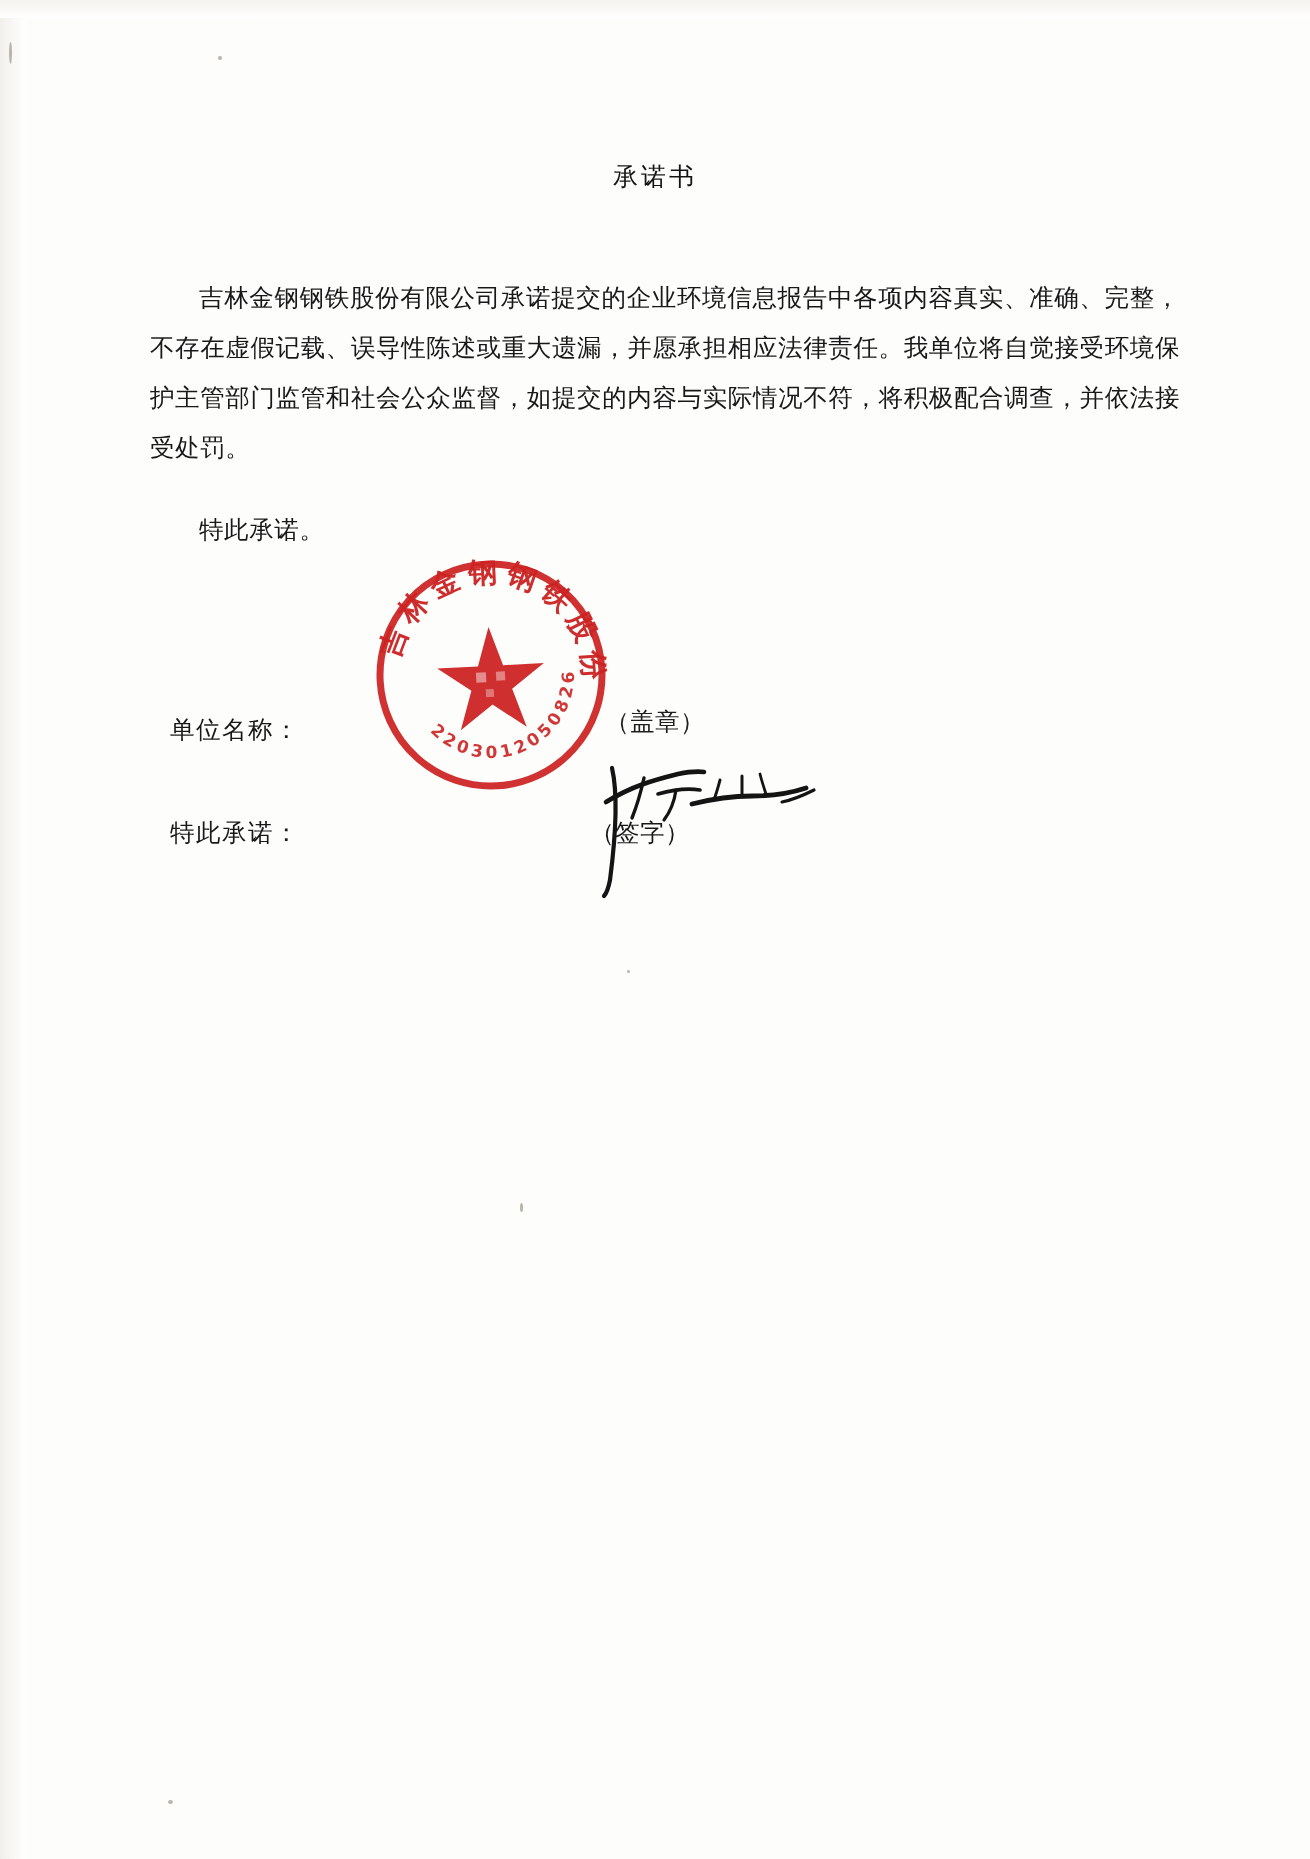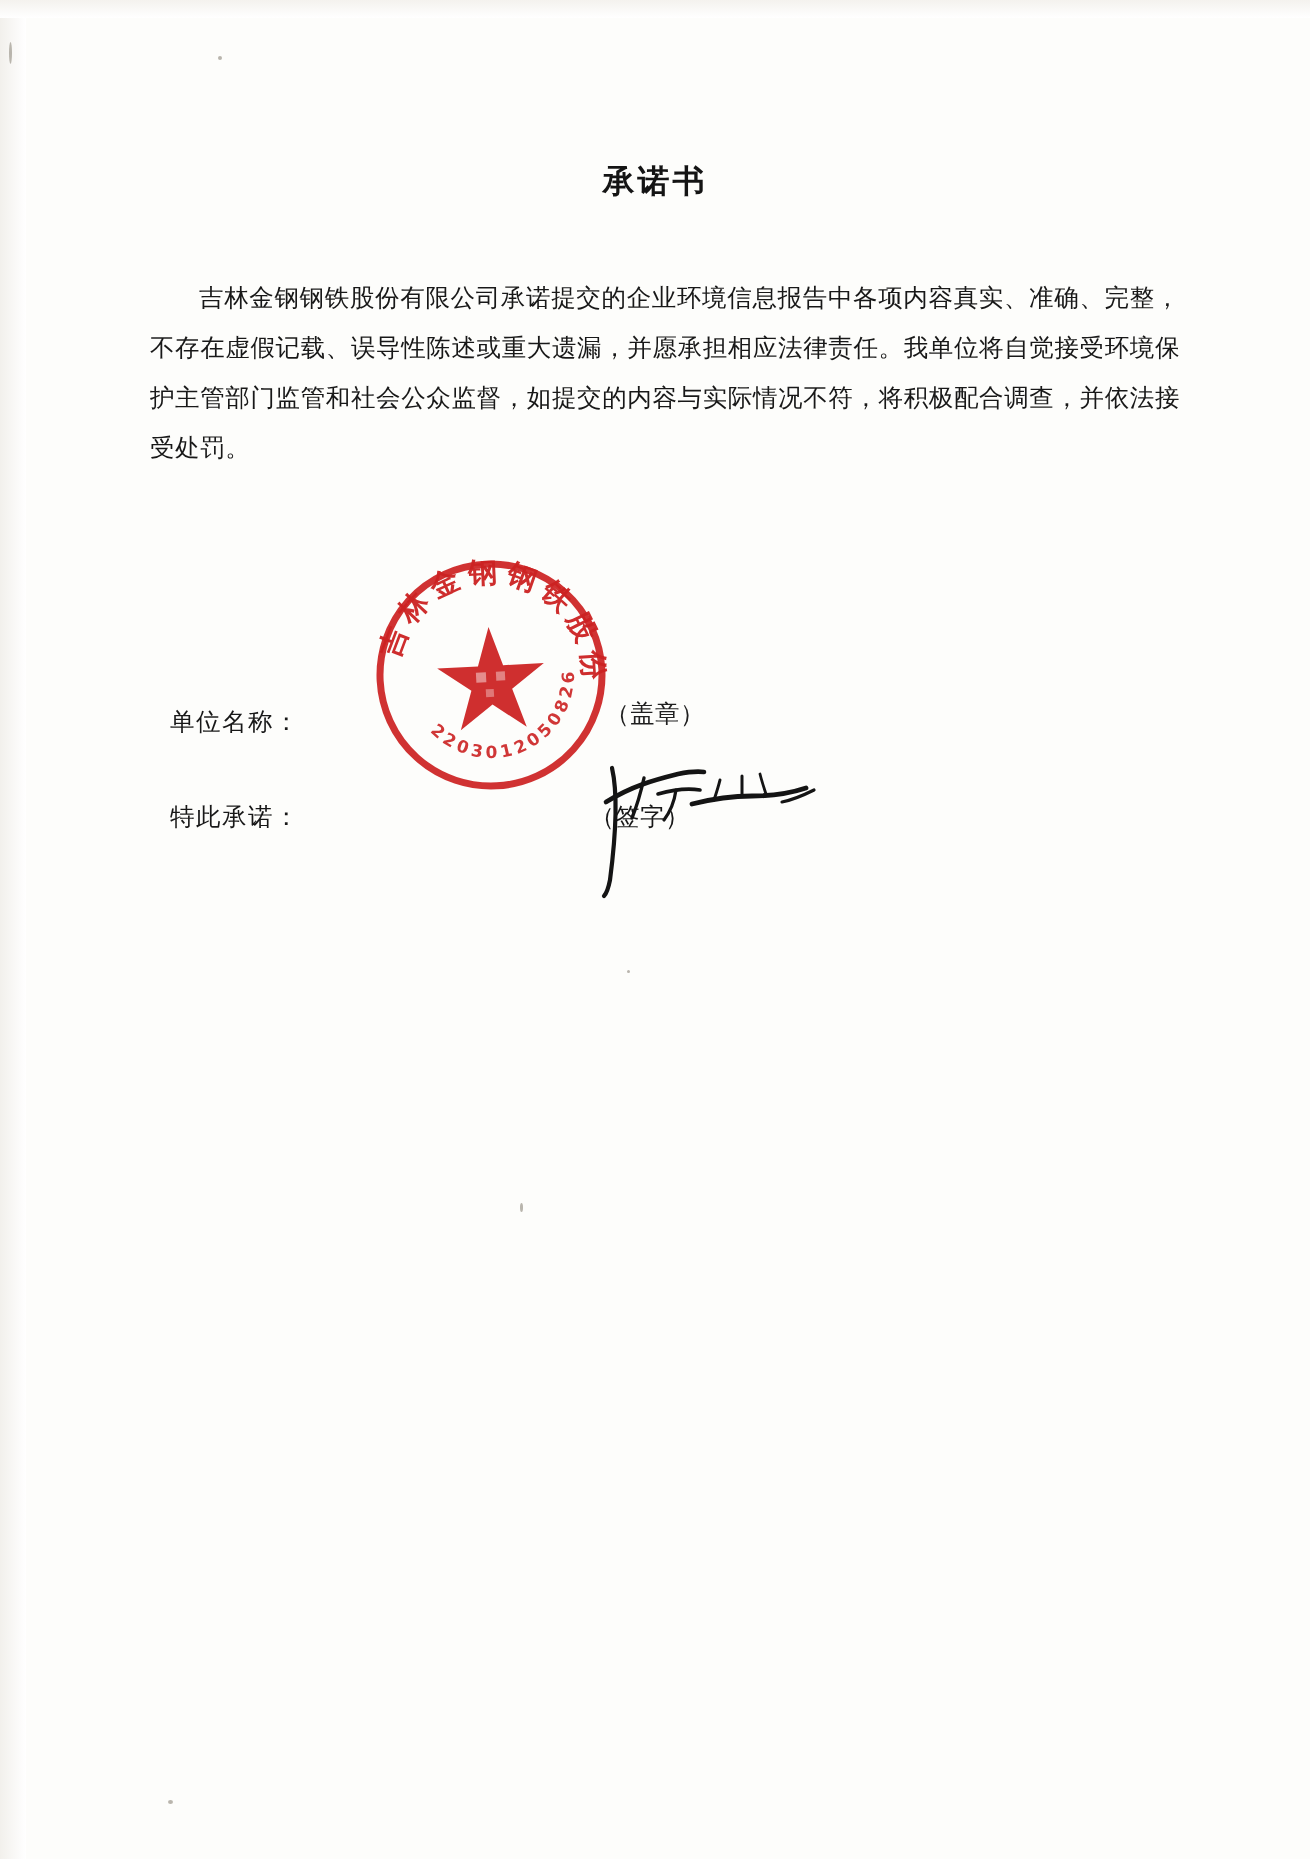--- a/index.html
+++ b/index.html
@@ -36,22 +36,22 @@
     background: #b9b5ad;
     border-radius: 50%;
   }
 
   .doc-title {
     position: absolute;
     top: 160px;
     left: 0;
     width: 100%;
     text-align: center;
-    font-size: 32px;
-    font-weight: bold;
+    font-size: 25px;
+    font-weight: normal;
     letter-spacing: 3px;
     font-family: "DejaVu Sans", "Liberation Sans", sans-serif;
     color: #141414;
   }
 
   .body-block {
     position: absolute;
     top: 275px;
     left: 150px;
     width: 1030px;
@@ -80,20 +80,21 @@
     left: 150px;
     width: 1030px;
   }
   .field-row {
     position: relative;
     height: 95px;
     font-size: 24.5px;
     font-family: "DejaVu Sans", "Liberation Sans", sans-serif;
     color: #181818;
     font-weight: 500;
+    margin-top: 8px;
   }
   .field-label {
     position: absolute;
     left: 20px;
     top: 0;
     letter-spacing: 1.5px;
   }
   .field-note {
     position: absolute;
     left: 440px;
@@ -140,20 +141,21 @@
   <div class="speck" style="left:218px;top:56px;width:4px;height:4px;"></div>
   <div class="speck" style="left:520px;top:1203px;width:3px;height:9px;"></div>
   <div class="speck" style="left:168px;top:1800px;width:5px;height:4px;"></div>
   <div class="speck" style="left:9px;top:42px;width:3px;height:22px;"></div>
   <div class="speck" style="left:627px;top:970px;width:3px;height:3px;"></div>
 
   <div class="doc-title">承诺书</div>
 
   <div class="body-block">
     <div class="para indent">吉林金钢钢铁股份有限公司承诺提交的企业环境信息报告中各项内容真实、准确、完整，不存在虚假记载、误导性陈述或重大遗漏，并愿承担相应法律责任。我单位将自觉接受环境保护主管部门监管和社会公众监督，如提交的内容与实际情况不符，将积极配合调查，并依法接受处罚。</div>
+    <div class="para indent second">特此承诺。</div>
   </div>
 
   <div class="fields">
 
     <div class="field-row">
       <span class="field-label">单位名称：</span>
       <span class="field-note seal-note">（盖章）</span>
     </div>
 
     <div class="field-row">

